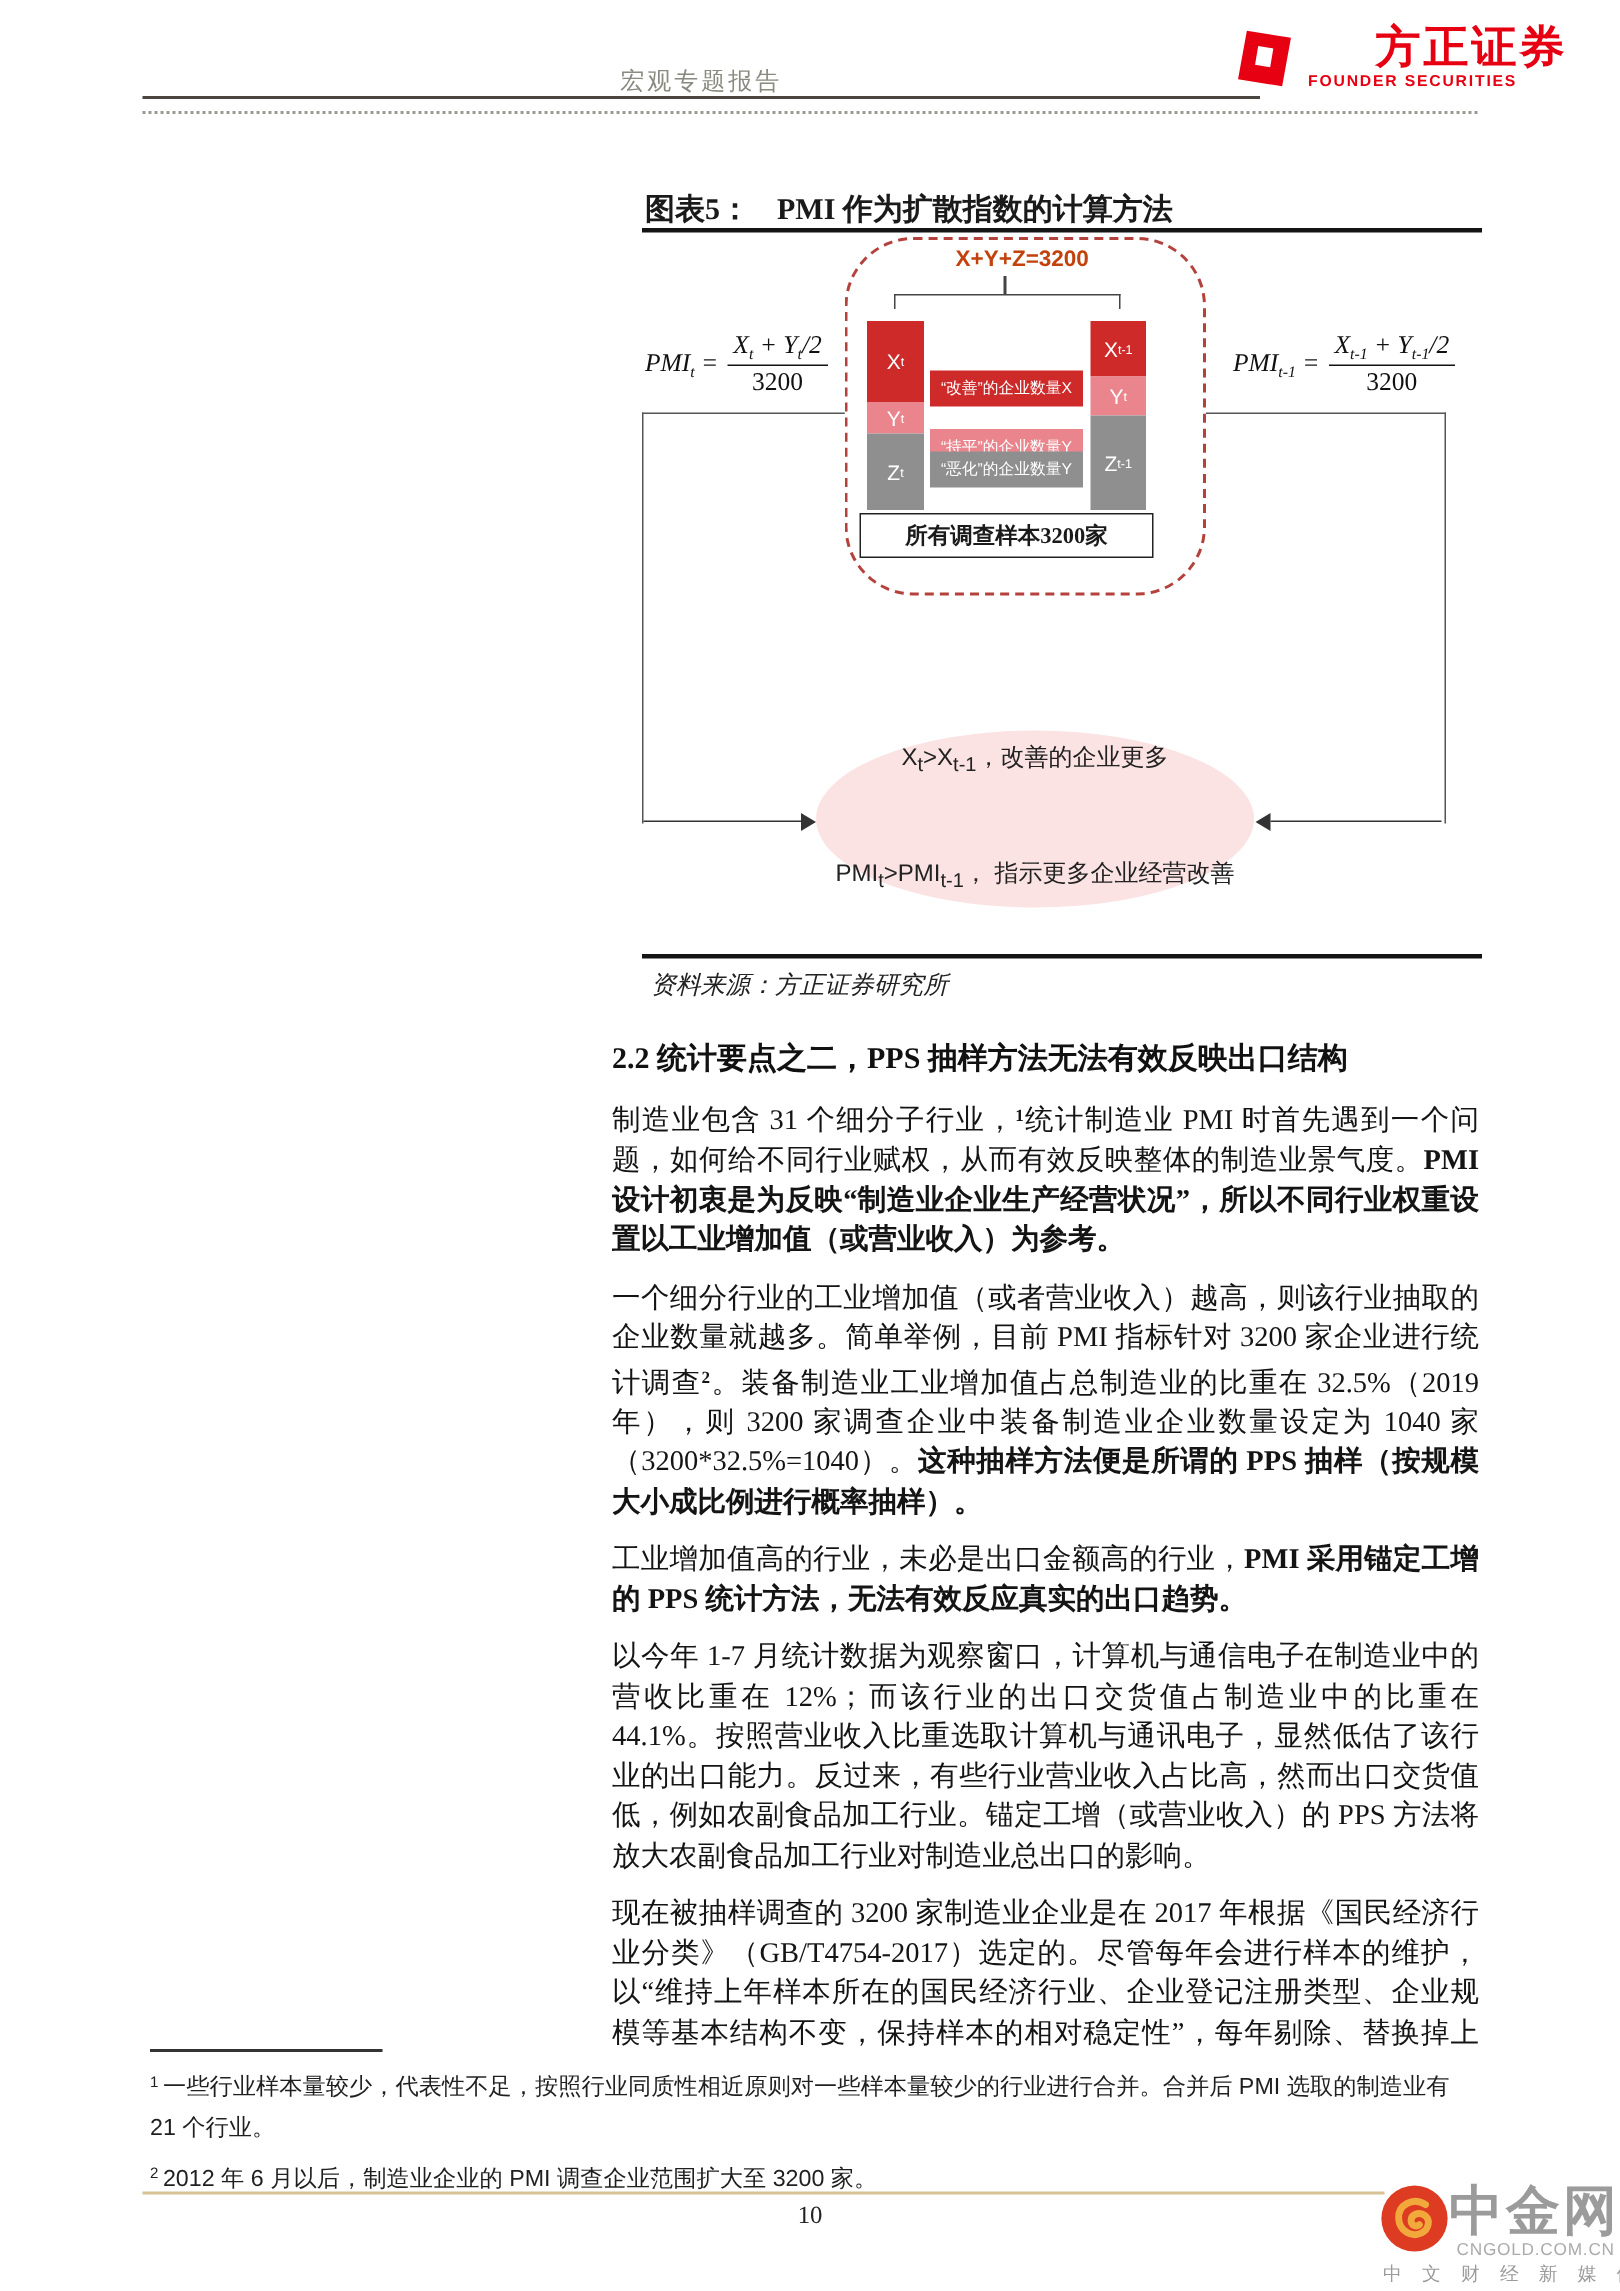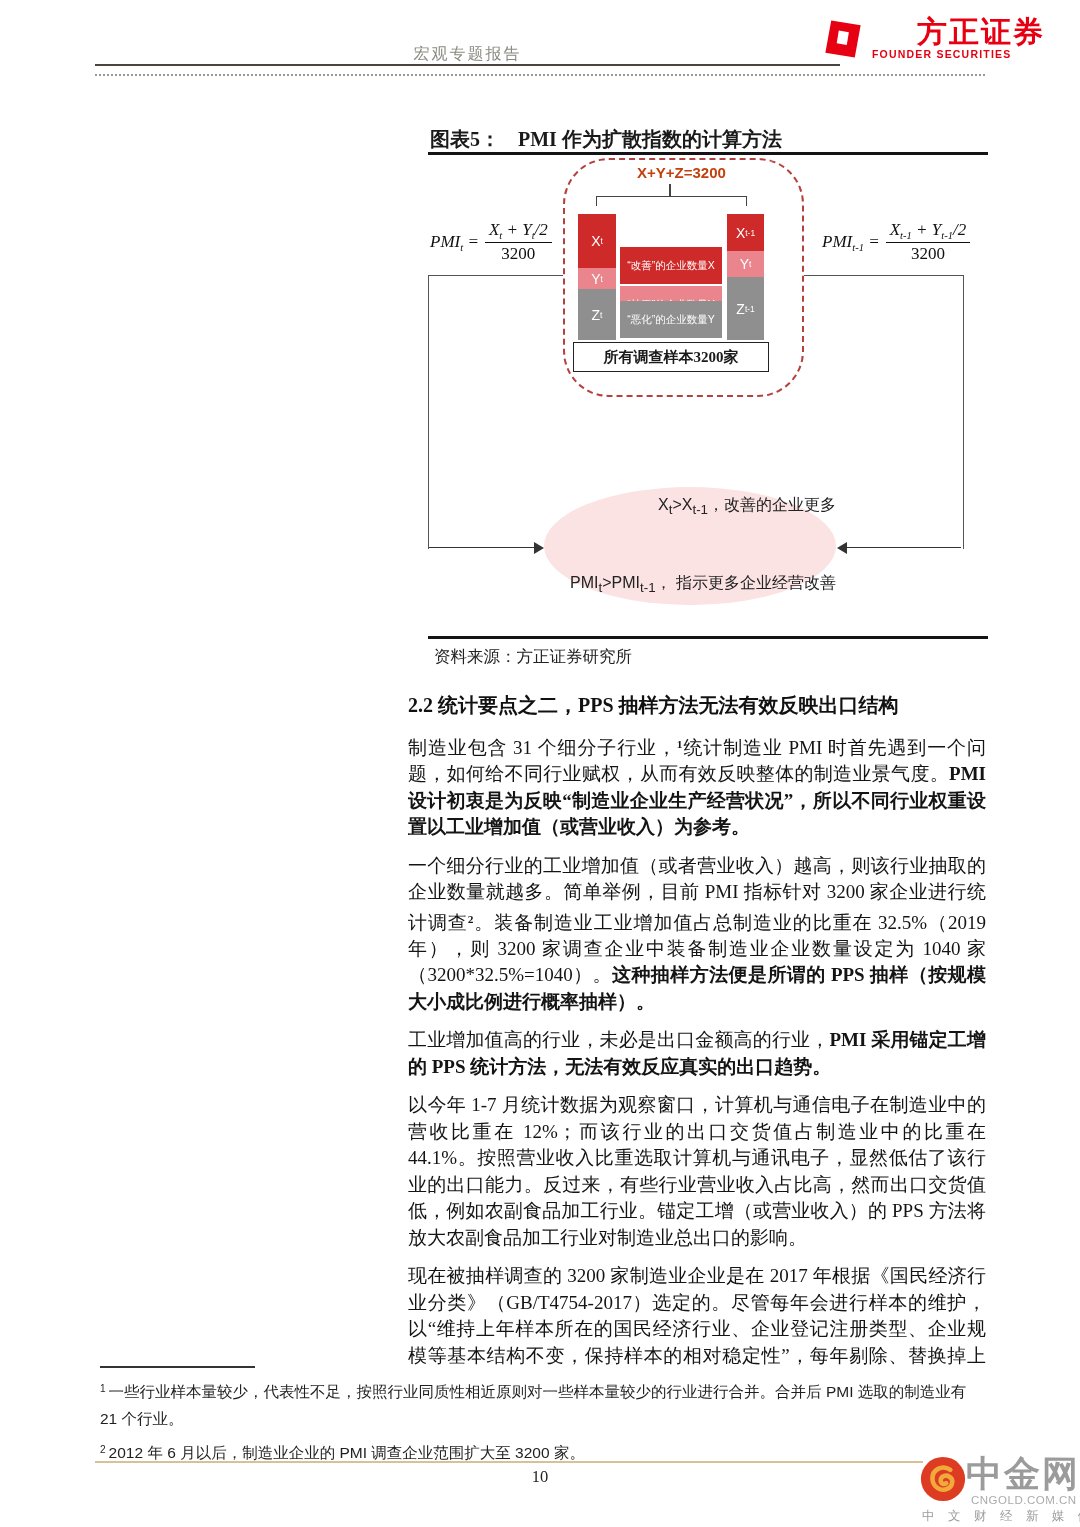--- a/index.html
+++ b/index.html
@@ -14,36 +14,36 @@
   .fs-logo{position:absolute;top:16px;left:822px;display:flex;align-items:flex-start;}
   .fs-logo svg{width:42px;height:46px;margin-right:8px;}
   .fs-cn{font-size:30px;font-weight:bold;color:#e60012;font-family:"Liberation Sans",sans-serif;line-height:32px;letter-spacing:2px;margin-left:45px;}
   .fs-en{font-size:10.5px;font-weight:bold;color:#e60012;font-family:"Liberation Sans",sans-serif;letter-spacing:1.2px;}
 
   
   .fig-title{position:absolute;top:126px;left:430px;width:558px;font-size:20px;font-weight:bold;}
   .fig-title .lab{margin-right:18px;}
   .fig-rule-top{position:absolute;top:152px;left:428px;width:560px;height:3px;background:#141414;}
   .fig-rule-bottom{position:absolute;top:636px;left:428px;width:560px;height:3px;background:#141414;}
-  .fig-source{position:absolute;top:646px;left:434px;font-size:16.5px;color:#222;}
+  .fig-source{position:absolute;top:646px;left:434px;font-size:16.5px;font-style:italic;color:#222;}
 
   .diagram{position:absolute;top:158px;left:428px;width:560px;height:480px;
            font-family:"Liberation Sans","DejaVu Sans",sans-serif;}
   .outer-rect{position:absolute;left:0;top:117px;width:534px;height:273px;
               border:1.3px solid #555;border-bottom:none;}
   .flow-arrow{position:absolute;top:389px;height:1.4px;background:#333;}
   .fa-left{left:1px;width:106px;}
   .fa-right{left:419px;width:114px;}
   .ah{position:absolute;top:384px;width:0;height:0;border-top:6px solid transparent;border-bottom:6px solid transparent;}
   .ah-right{left:106px;border-left:10px solid #333;}
   .ah-left{left:409px;border-right:10px solid #333;}
 
   .ellipse{position:absolute;left:116px;top:329px;width:292px;height:118px;border-radius:50%;
            background:#fbe2e3;display:flex;flex-direction:column;justify-content:center;
-           align-items:flex-end;z-index:3;gap:48px;}
+           align-items:center;z-index:3;gap:48px;}
   .ellipse .ln{font-size:16px;line-height:25px;color:#222;white-space:nowrap;}
 
   .dashed-box{position:absolute;left:135px;top:0;width:237px;height:235px;background:#fff;
               border:2px dashed #b5413c;border-radius:46px;z-index:2;}
   .total-lbl{position:absolute;left:135px;top:6px;width:237px;text-align:center;
              font-size:15px;font-weight:600;color:#c2410c;z-index:3;}
   .brk-stem{position:absolute;left:241px;top:26px;width:1.5px;height:12px;background:#444;z-index:3;}
   .bracket{position:absolute;left:168px;top:38px;width:149px;height:9px;z-index:3;
            border-top:1.5px solid #444;border-left:1.5px solid #444;border-right:1.5px solid #444;}
 
@@ -51,21 +51,21 @@
   .col-l{left:150px;width:38px;}
   .col-r{left:299px;width:37px;}
   .bar{display:flex;align-items:center;justify-content:center;color:#fff;font-size:14px;}
   .bar sub{font-size:0.6em;}
   .h-xl{height:54px}.h-yl{height:21px}.h-zl{height:51px}
   .h-xr{height:37px}.h-yr{height:26px}.h-zr{height:63px}
   .bg-improve{background:#cf2a2a;}
   .bg-flat{background:#ea858d;}
   .bg-worsen{background:#8f8f8f;}
 
-  .cat{position:absolute;left:192px;width:102px;height:37px;z-index:3;color:#fff;
+  .cat{position:absolute;left:192px;width:102px;height:24px;z-index:3;color:#fff;
        font-size:10.5px;display:flex;align-items:center;justify-content:center;white-space:nowrap;}
   .cat-1{top:89px}.cat-2{top:128px}.cat-3{top:143px}
 
   .sample-box{position:absolute;left:145px;top:184px;width:194px;height:28px;z-index:3;
               border:1.6px solid #222;background:#fff;display:flex;align-items:center;justify-content:center;
               font-family:"Liberation Serif",serif;font-size:15px;font-weight:600;}
 
   .formula{position:absolute;top:62px;display:flex;align-items:center;white-space:nowrap;
            font-family:"Liberation Serif",serif;font-size:17px;font-style:italic;color:#111;}
   .f-left{left:2px;}

